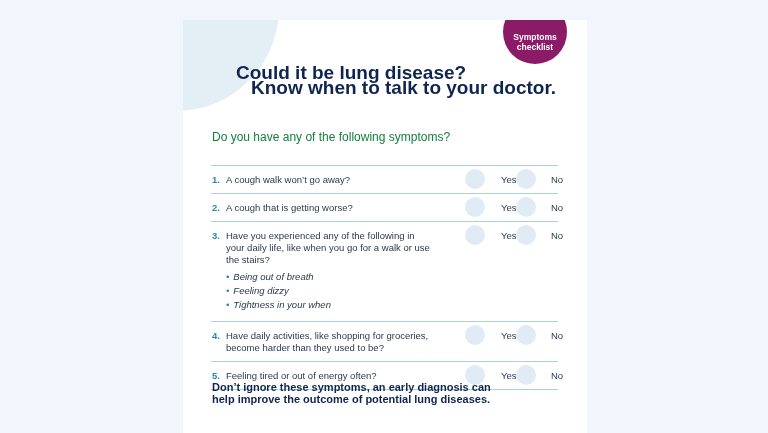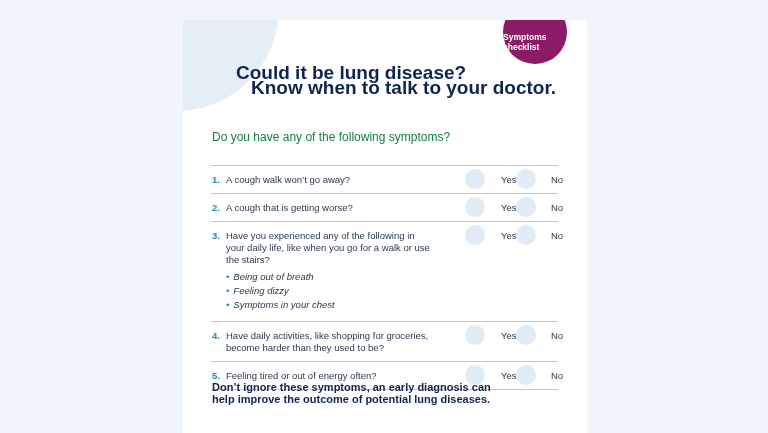--- a/index.html
+++ b/index.html
@@ -17,21 +17,21 @@
   }
   .blob {
     position: absolute; left: -110px; top: -115px;
     width: 206px; height: 206px; border-radius: 50%;
     background: #e3eff4;
   }
   .badge {
     position: absolute; left: 320px; top: -20px;
     width: 64px; height: 64px; border-radius: 50%;
     background: #8b1a67; color: #fff;
-    display: flex; flex-direction: column; align-items: flex-start; justify-content: flex-end;
+    display: flex; flex-direction: column; align-items: center; justify-content: flex-end;
     padding-bottom: 12px; box-sizing: border-box;
     font-size: 8.5px; font-weight: bold; line-height: 10px; text-align: center;
   }
   .title1 {
     position: absolute; left: 29px; top: 42px;
     font-size: 19px; font-weight: bold; color: #0f2550; white-space: nowrap; margin-left: 24px;
   }
   .title2 {
     position: absolute; left: 68px; top: 57px;
     font-size: 19px; font-weight: bold; color: #0f2550; white-space: nowrap;
@@ -102,21 +102,21 @@
           <span class="circle"></span>
           <span class="lab">No</span>
         </div>
     </div>
     <div class="row" style="padding-bottom:9px;">
       <span class="num">3.</span>
       <div class="text">Have you experienced any of the following in your daily life, like when you go for a walk or use the stairs?</div>
       <ul class="subs">
         <li><span class="dot">•</span><span>Being out of breath</span></li>
         <li><span class="dot">•</span><span>Feeling dizzy</span></li>
-        <li><span class="dot">•</span><span>Symptoms in your chest</span></li>
+        <li><span class="dot">•</span><span>Tightness in your when</span></li>
       </ul>
       <div class="choice yes">
           <span class="circle"></span>
           <span class="lab">Yes</span>
         </div>
       <div class="choice no">
           <span class="circle"></span>
           <span class="lab">No</span>
         </div>
     </div>

